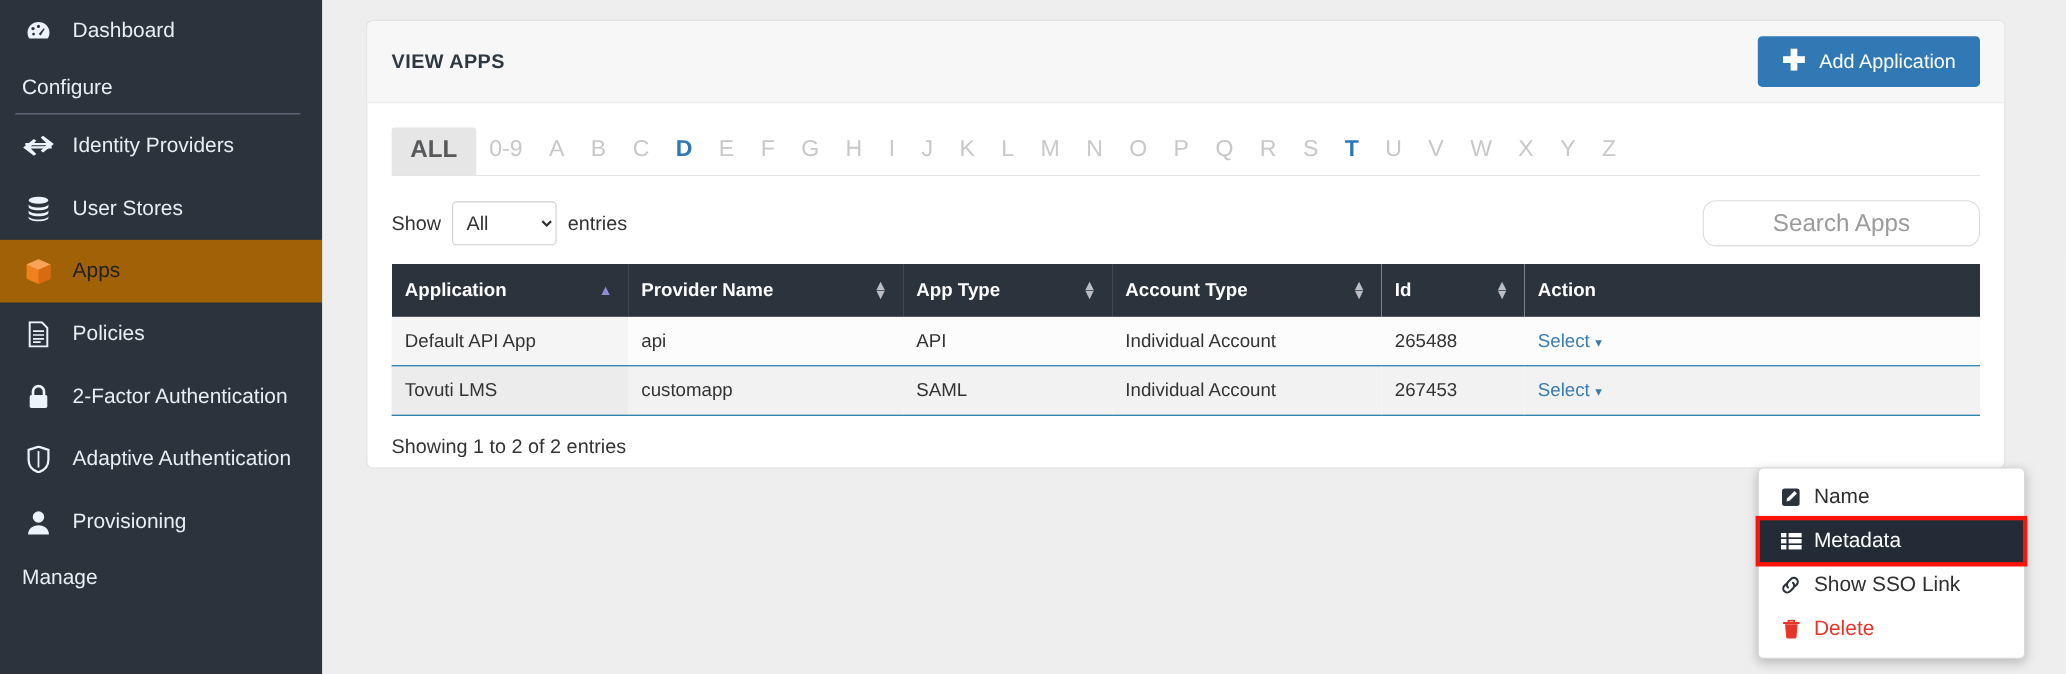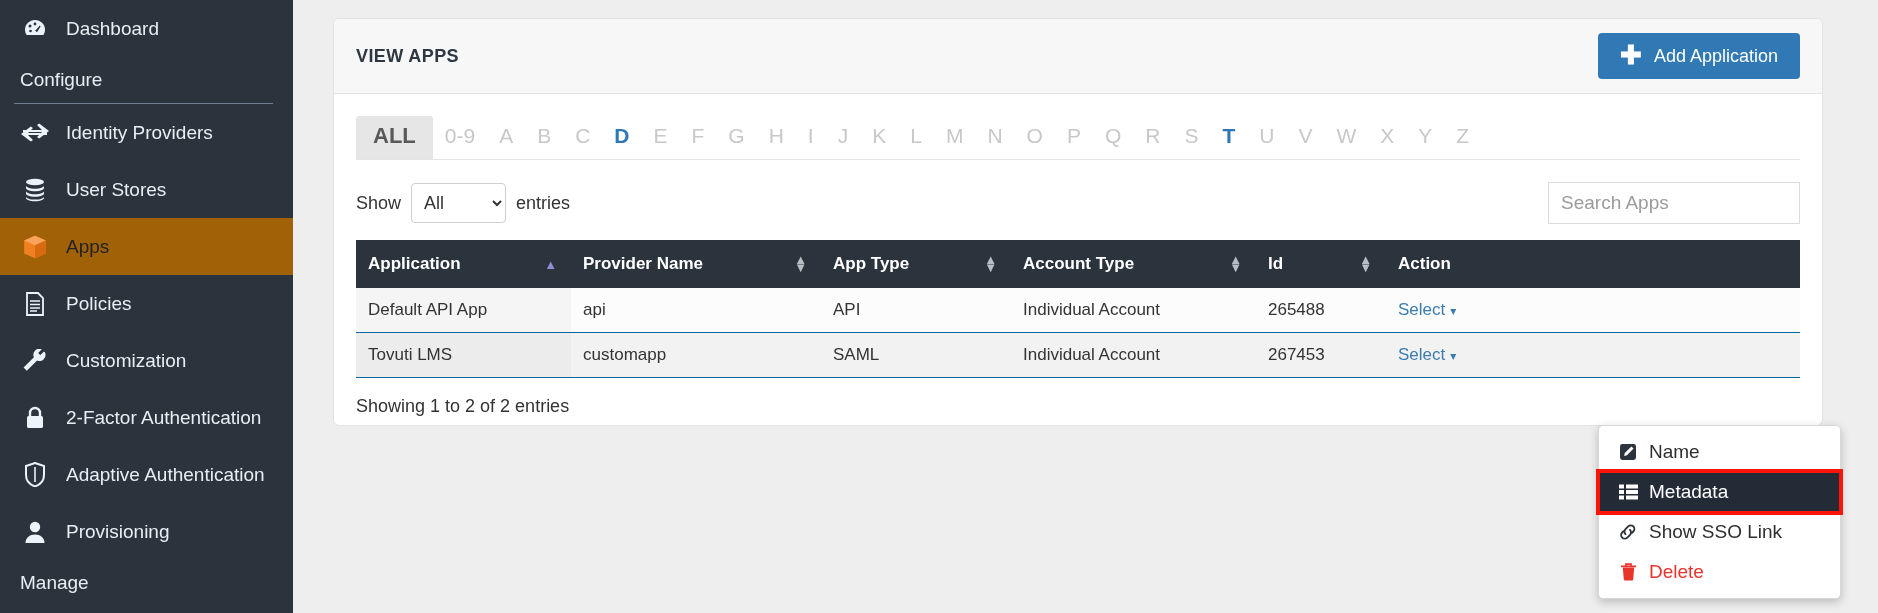--- a/index.html
+++ b/index.html
@@ -117,25 +117,26 @@
   .sel {
     height:40px; width:95px;
     border:1px solid #cfcfcf; border-radius:4px;
     background:#fff; font-size:18px; color:#333;
     padding:0 8px;
     font-family:inherit;
     cursor:pointer;
   }
   .search {
     width:252px; height:42px;
-    border:1px solid #dcdcdc; border-radius:0;
+    border:1px solid #dcdcdc; border-radius:12px;
     padding:0 12px;
-    font-size:19px; color:#333;
+    font-size:22px; color:#333;
     font-family:inherit;
     background:#fff;
+    text-align:center;
   }
   .search::placeholder { color:#9b9b9b; }
 
   
   table { width:100%; border-collapse:collapse; }
   thead th {
     background:#2b333d;
     color:#ffffff;
     font-size:17px;
     font-weight:bold;
@@ -281,28 +282,20 @@
     <div class="nav-item">
       <span class="ico">
         <svg width="20" height="24" viewBox="0 0 20 24">
             <path d="M2 1h11l5 5v17H2z" fill="none" stroke="#eaf4fa" stroke-width="1.8"></path>
             <path d="M5 9h10M5 12.5h10M5 16h10M5 19h7" stroke="#eaf4fa" stroke-width="1.5"></path>
           </svg>
       </span>
       <span class="lbl">Policies</span>
     </div>
 
-    <div class="nav-item">
-      <span class="ico">
-        <svg width="26" height="24" viewBox="0 0 26 24">
-            <path d="M23 3.5a6 6 0 0 1-7.9 7.9L4.8 21.7 1.6 18.5 11.9 8.2A6 6 0 0 1 19.8.3l-3.6 3.6 2.1 2.1L22 2.4z" fill="#eaf4fa"></path>
-          </svg>
-      </span>
-      <span class="lbl">Customization</span>
-    </div>
 
     <div class="nav-item">
       <span class="ico">
         <svg width="22" height="24" viewBox="0 0 22 24">
             <path d="M6 10V7a5 5 0 0 1 10 0v3" fill="none" stroke="#eaf4fa" stroke-width="2.4"></path>
             <rect x="3" y="10" width="16" height="12" rx="1.6" fill="#eaf4fa"></rect>
           </svg>
       </span>
       <span class="lbl">2-Factor Authentication</span>
     </div>

